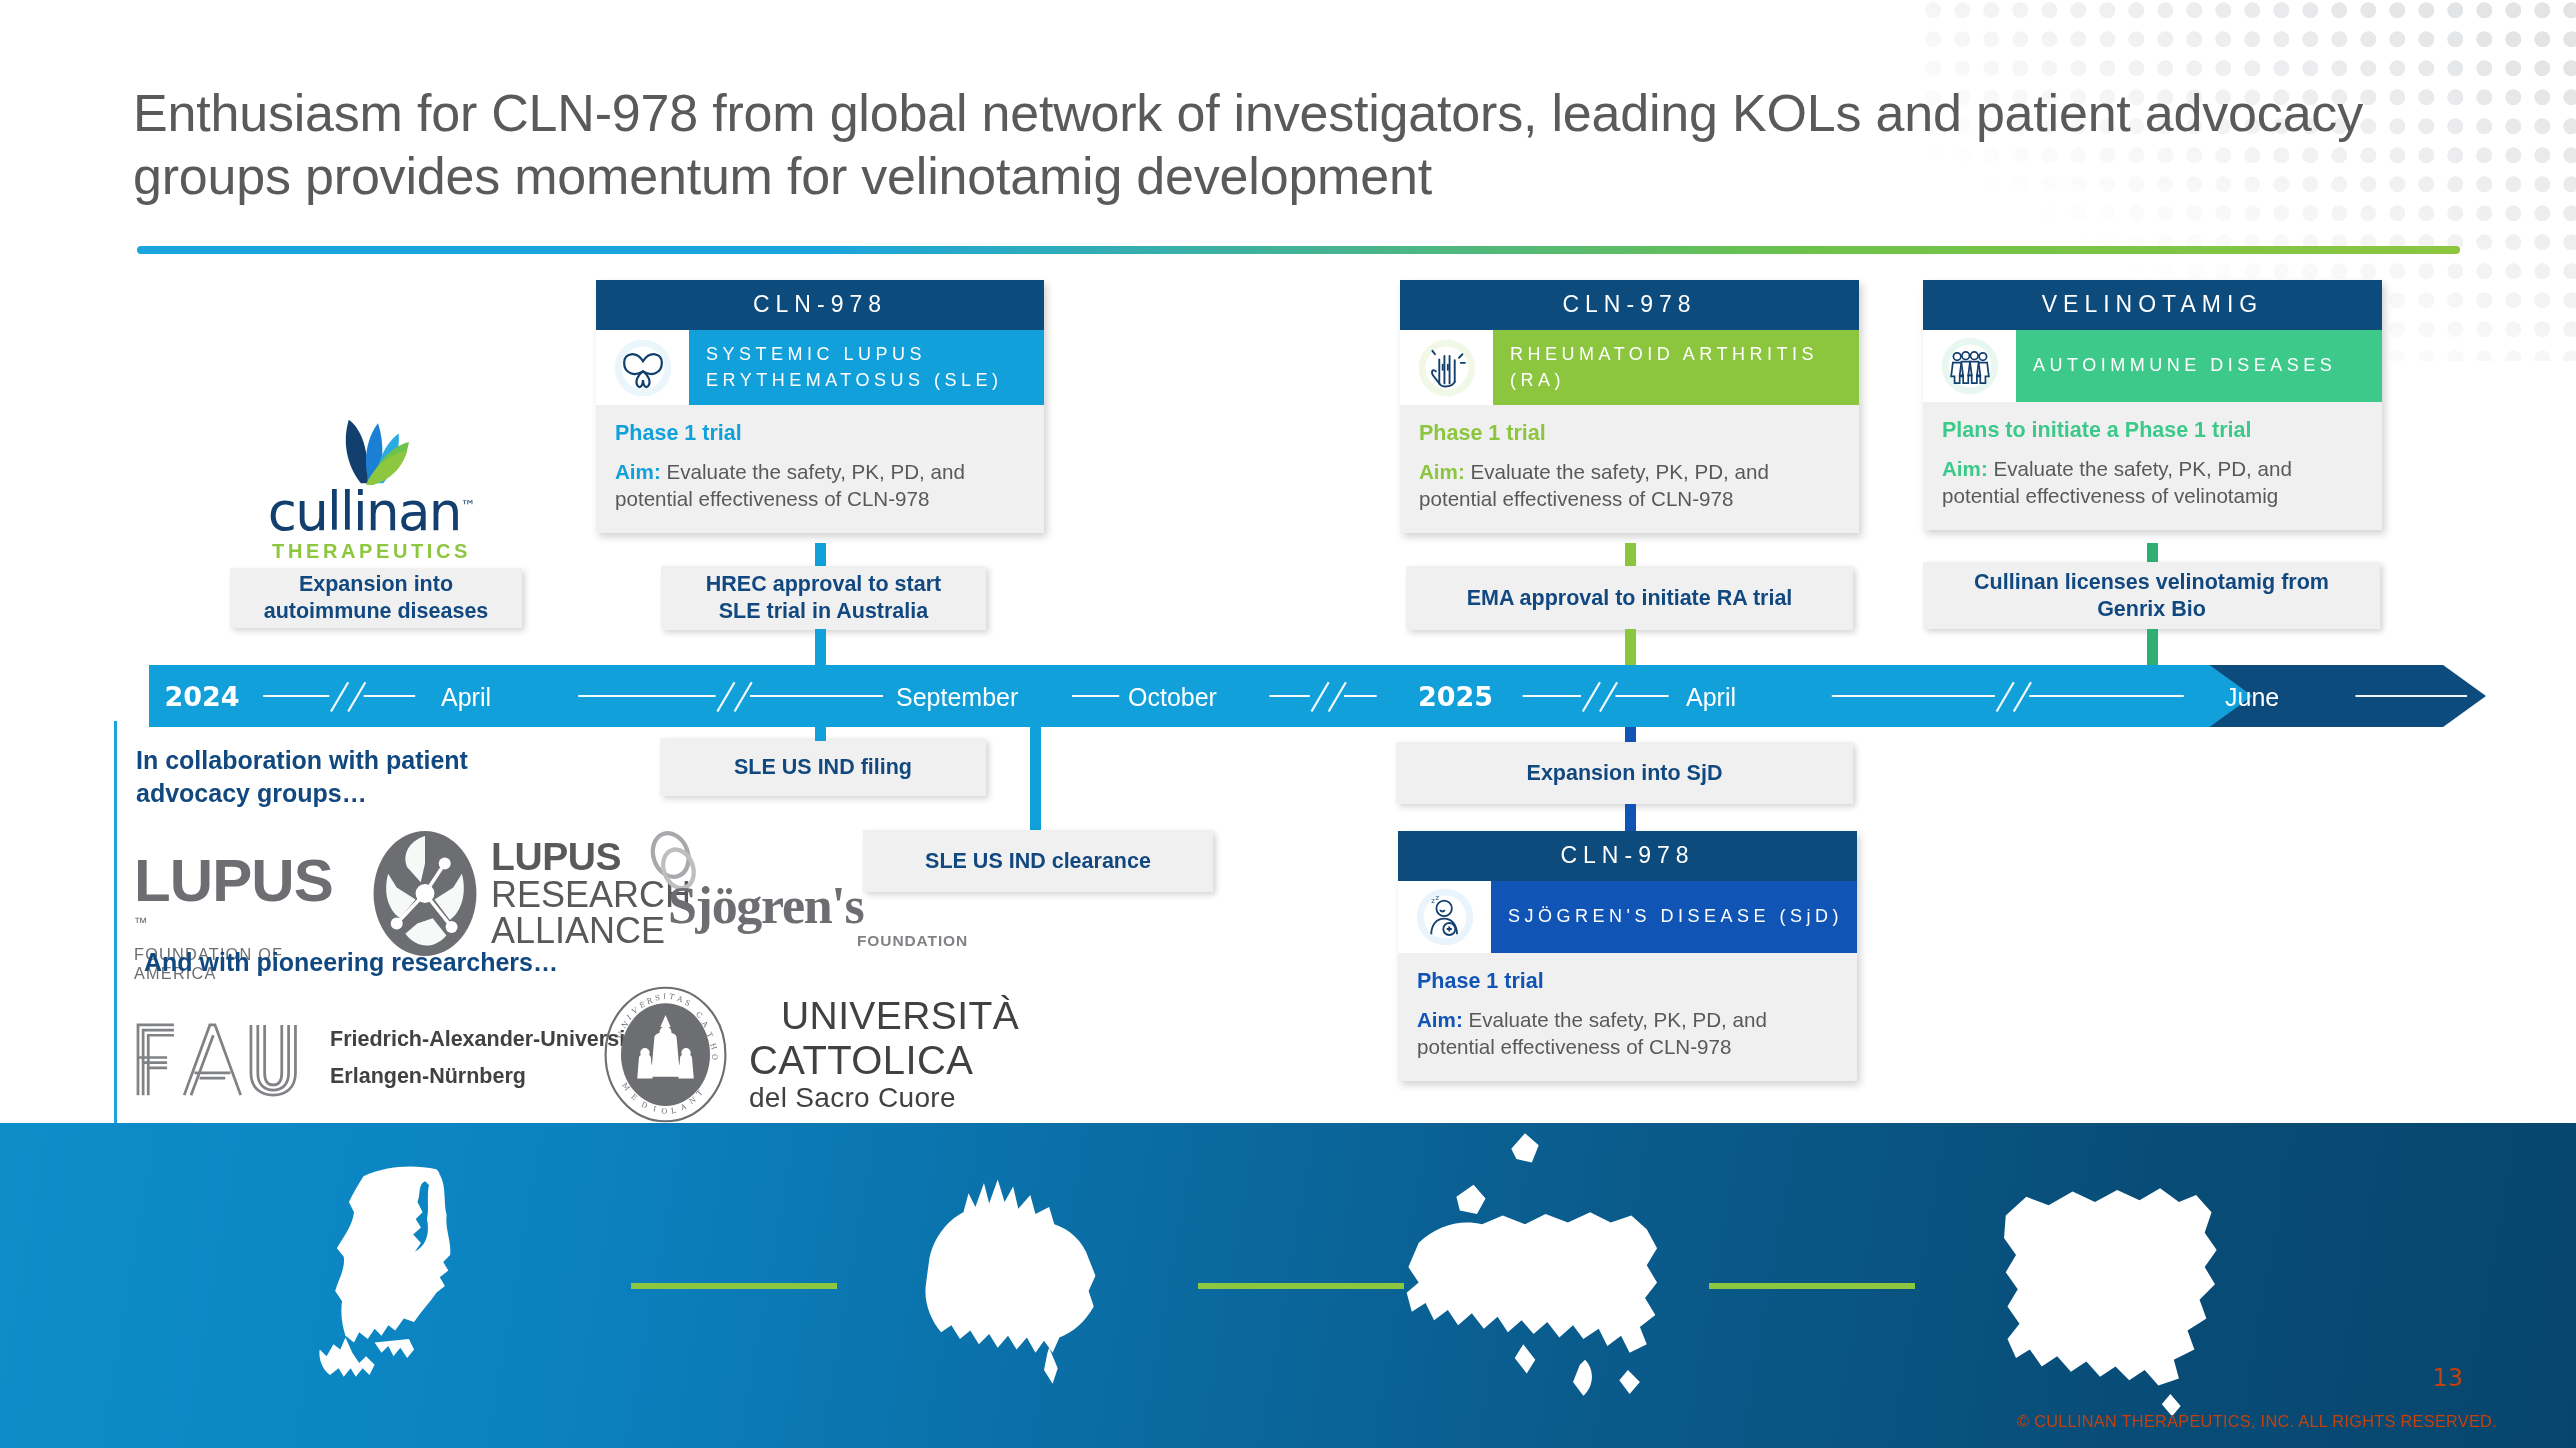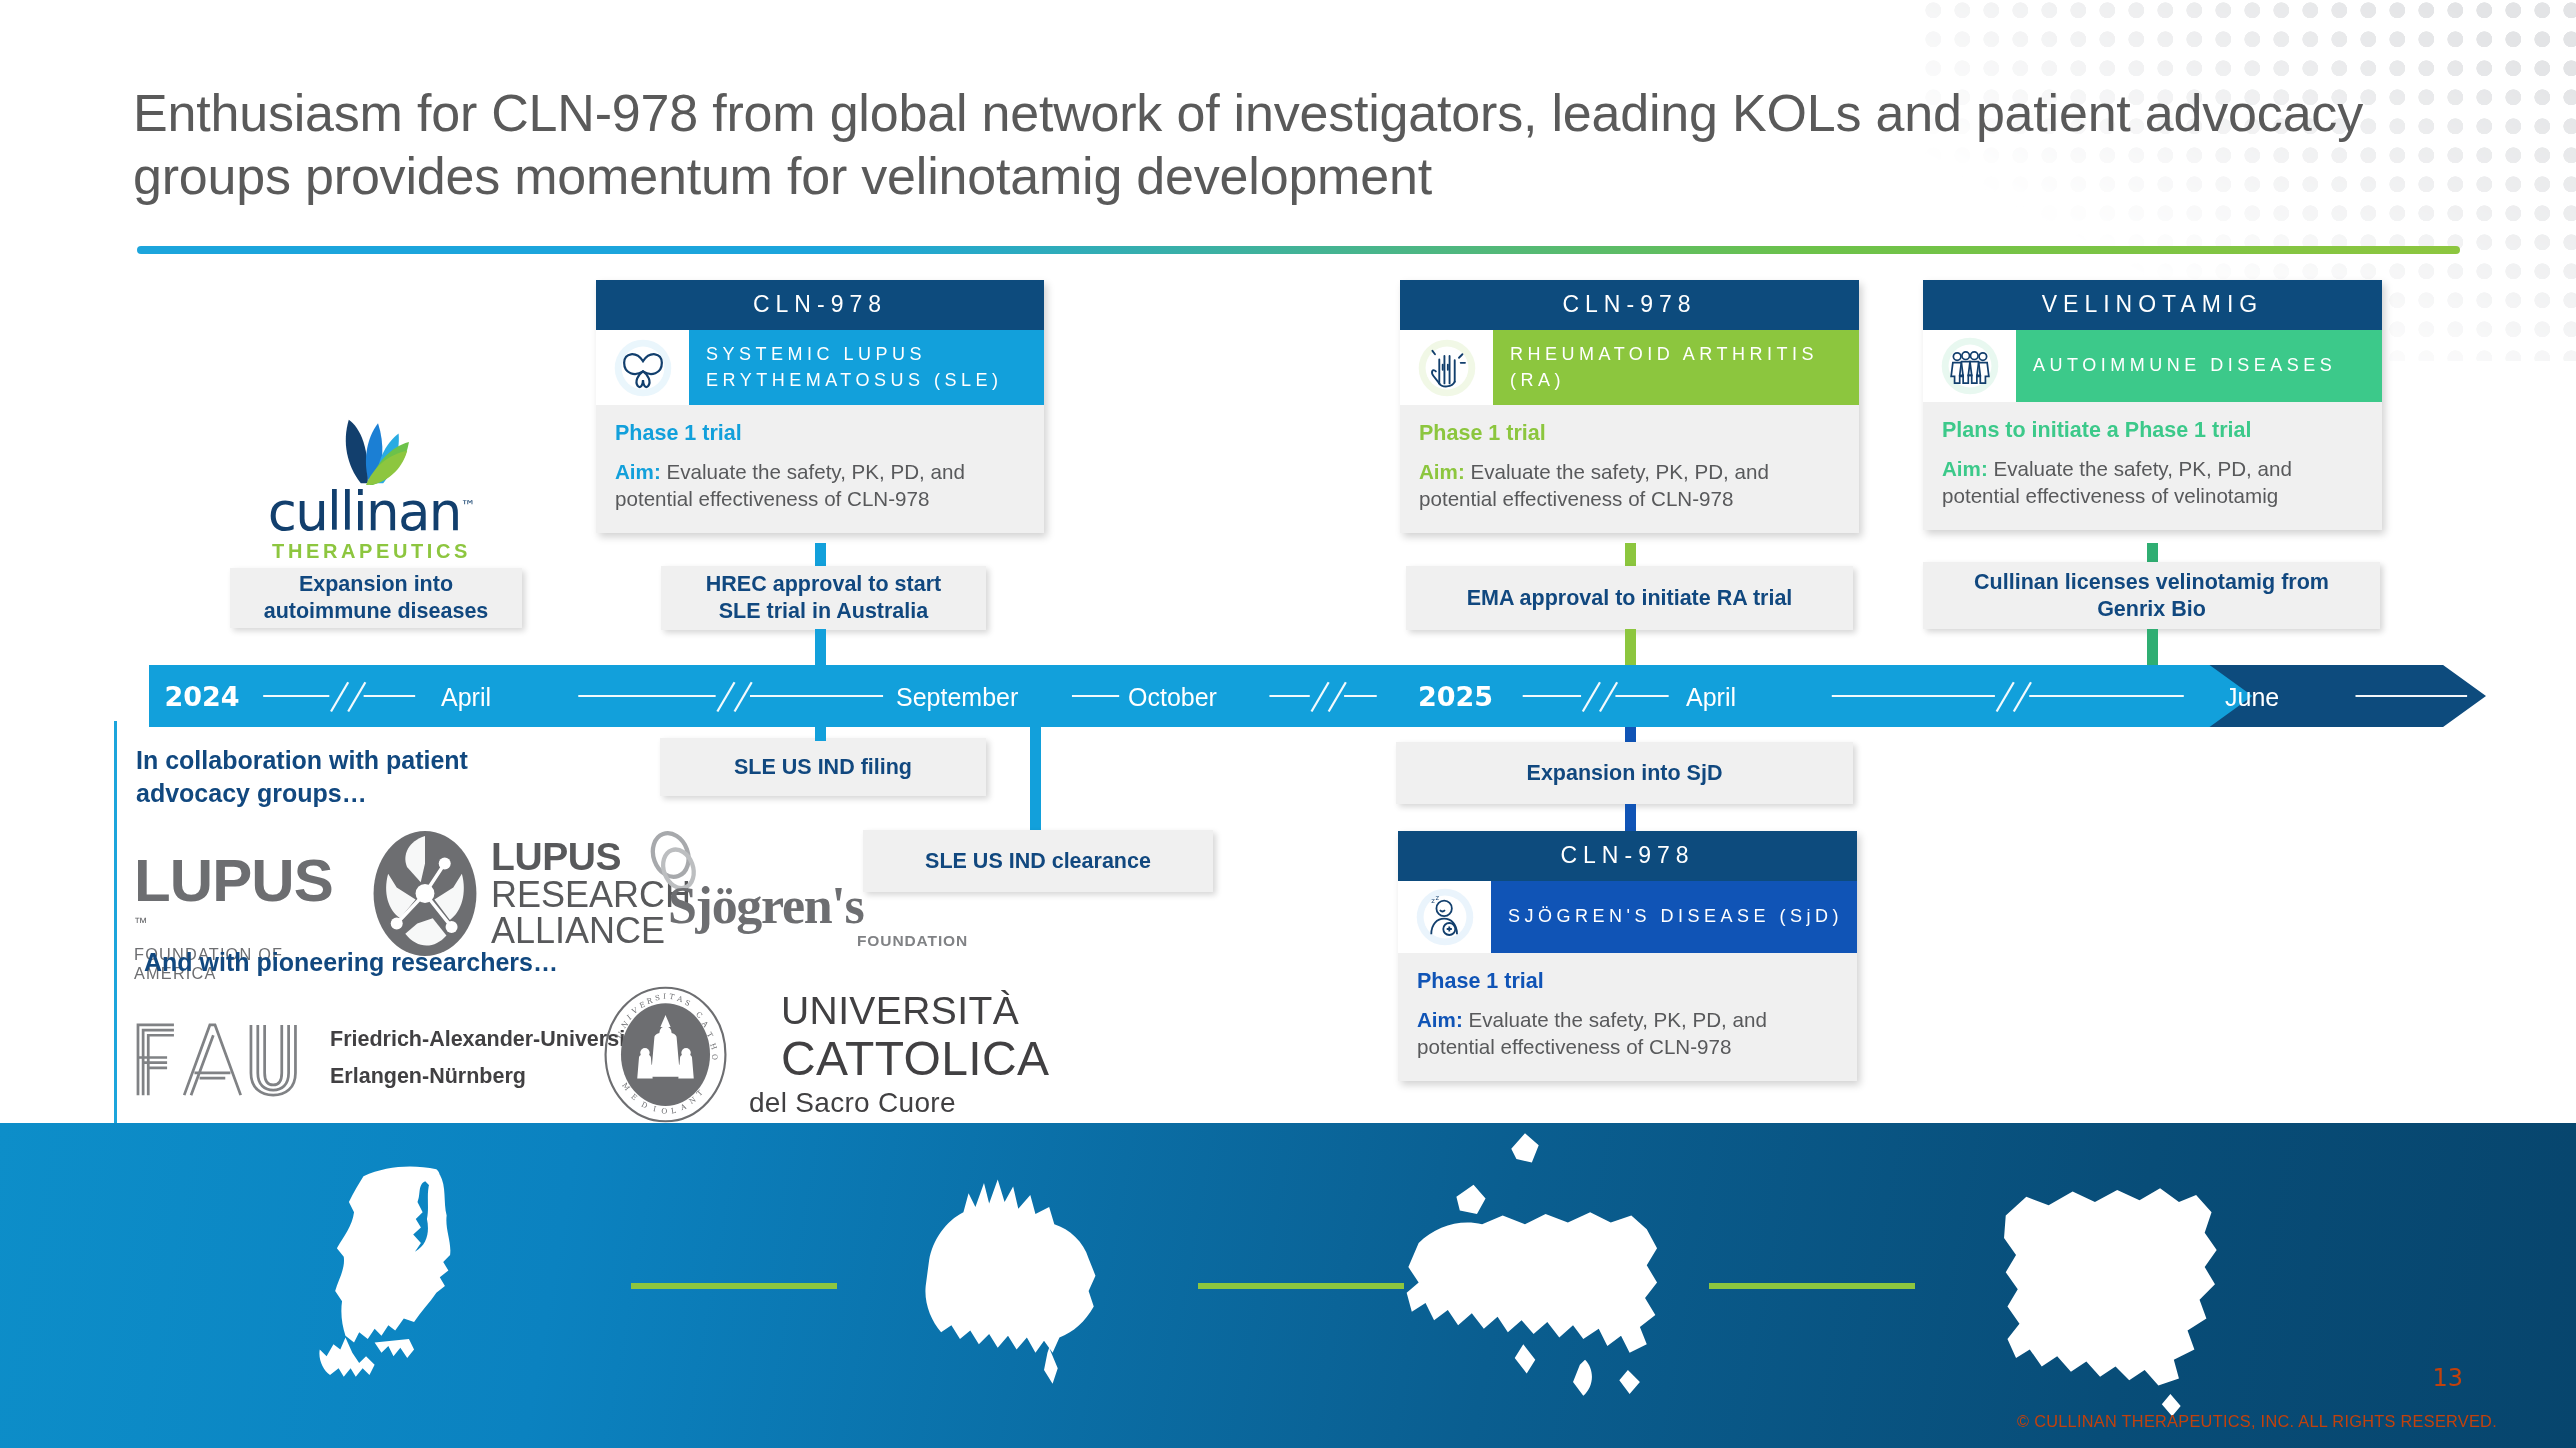--- a/index.html
+++ b/index.html
@@ -419,21 +419,21 @@
         <text transform="translate(60 146) rotate(12)">I</text>
       <text transform="translate(70 149) rotate(2)">O</text>
         <text transform="translate(82 149) rotate(-10)">L</text>
       <text transform="translate(94 145) rotate(-22)">A</text>
         <text transform="translate(105 138) rotate(-34)">N</text>
       <text transform="translate(115 129) rotate(-46)">T</text>
     </g>
   </svg>
   <div style="margin-left:19px;color:#414042;line-height:1.1;">
     <div style="font-size:39px;font-weight:400;letter-spacing:0.4px;margin-left:32px;">UNIVERSITÀ</div>
-    <div style="font-size:48px;font-weight:300;letter-spacing:0.4px;margin-left:32px;">CATTOLICA</div>
+    <div style="font-size:40px;font-weight:300;letter-spacing:0.4px;">CATTOLICA</div>
     <div style="font-size:28px;font-weight:300;letter-spacing:0.3px;margin-top:1.7px;">del Sacro Cuore</div>
   </div>
 </div>
 
 <div id="banner">
   <div class="mapwrap" style="left:292px;">
     <svg width="275" height="325" viewBox="0 0 320 379">
       <path fill="#ffffff" d="M83 62 C110 50 140 48 168 54 C176 60 170 70 163 76 L155 68
         C146 72 150 84 146 92 L152 104 L144 112 L150 122 L141 130 L150 140 L143 150
         C158 142 160 126 157 112 C160 98 156 84 160 70 L172 60 C180 74 176 92 180 108

